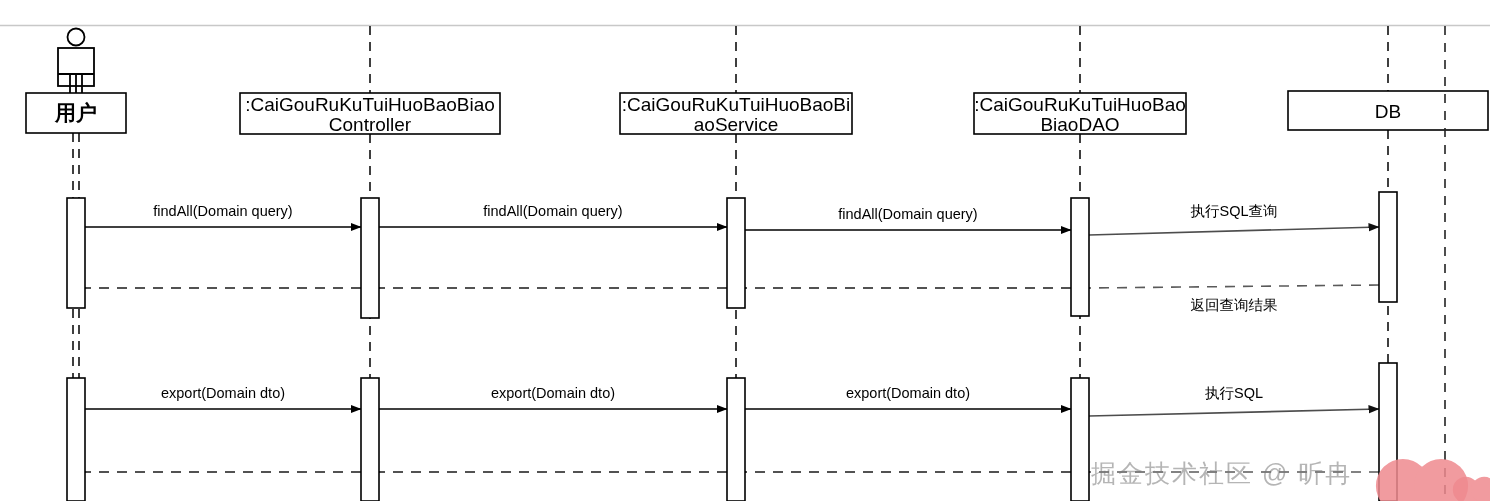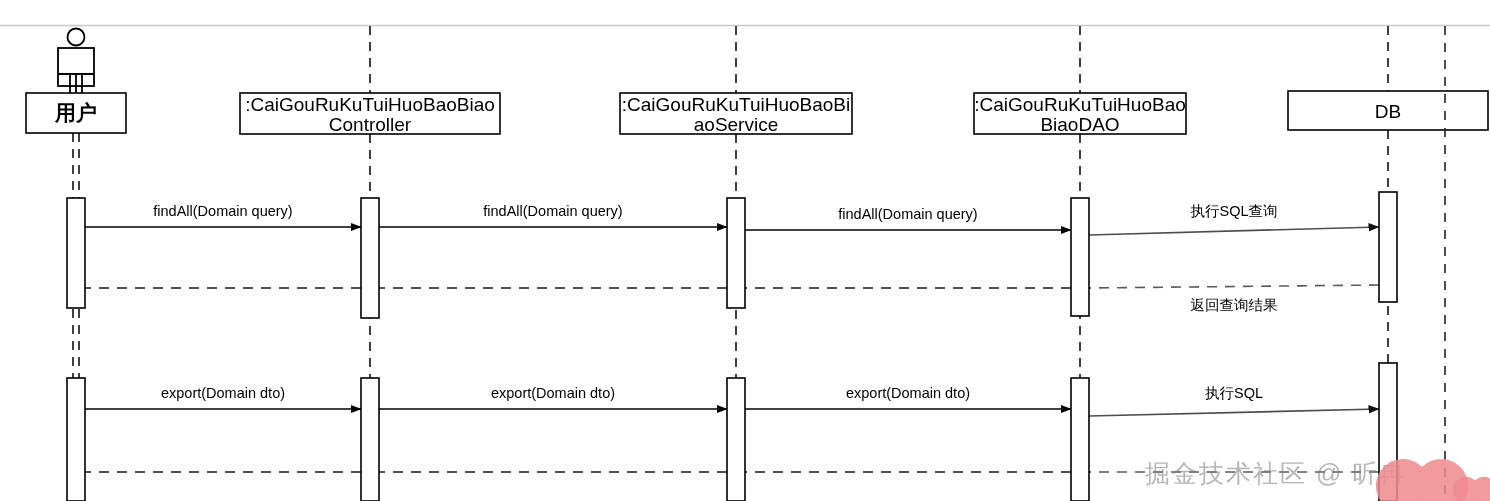--- a/index.html
+++ b/index.html
@@ -271,21 +271,21 @@
         <rect x="361" y="378" width="18" height="123" class="activation"></rect>
         <rect x="727" y="378" width="18" height="123" class="activation"></rect>
         <rect x="1071" y="378" width="18" height="123" class="activation"></rect>
         <rect x="1379" y="363" width="18" height="138" class="activation"></rect>
       </g>
     <g id="edge-layer">
         <line x1="1445" y1="26" x2="1445" y2="501" class="edge-dash"></line>
       </g>
   </svg>
 
-  <div class="wm" style="left:1145px; top:457px;">掘金技术社区 @ 昕冉</div>
+  <div class="wm" style="left:1091px; top:457px;">掘金技术社区 @ 昕冉</div>
 
   <div class="heart" style="left:1395px; top:478px; width:54px; height:54px;">
       <span></span>
     </div>
   <div class="heart" style="left:1462px; top:486px; width:26px; height:26px;">
       <span></span>
     </div>
 
 </div>
 

